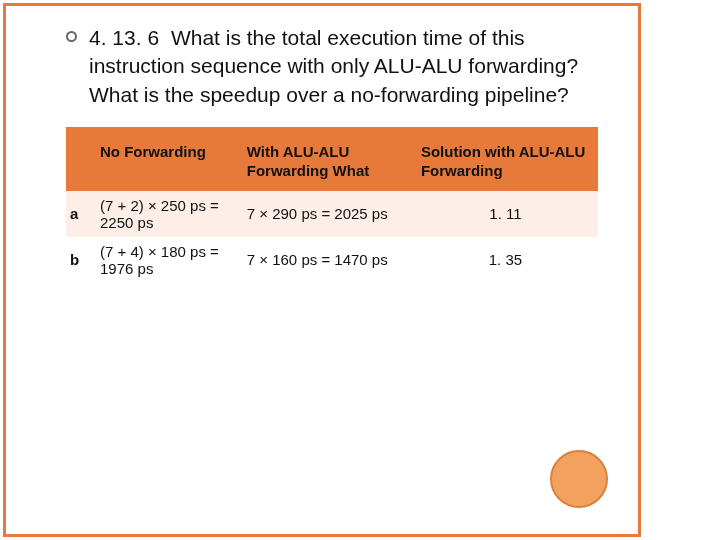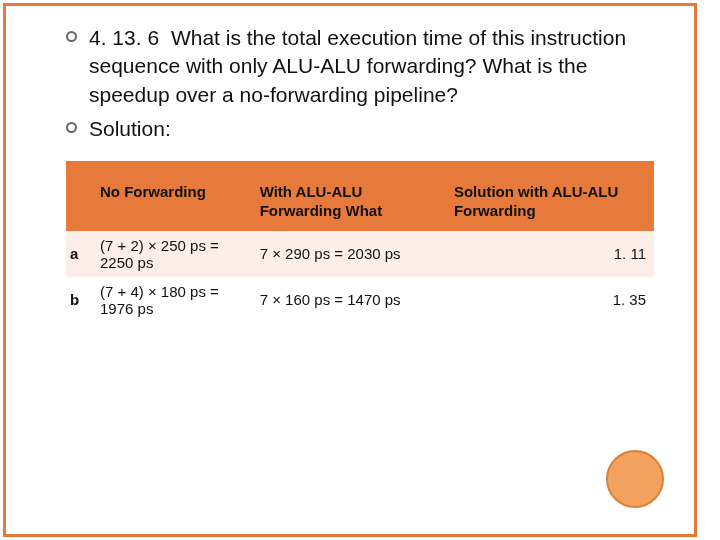--- a/index.html
+++ b/index.html
@@ -9,21 +9,21 @@
     height: 540px;
     background: #ffffff;
     font-family: Arial, Helvetica, sans-serif;
     position: relative;
     overflow: hidden;
   }
   .frame {
     position: absolute;
     left: 3px;
     top: 3px;
-    width: 694px;
+    width: 638px;
     height: 534px;
     box-sizing: border-box;
     border: 3px solid #e77a3a;
   }
   .content {
     padding: 18px 40px 0 60px;
   }
   .bullet-item {
     display: flex;
     align-items: flex-start;
@@ -55,21 +55,21 @@
     border-collapse: collapse;
     width: 100%;
     font-size: 15px;
     color: #111;
   }
   thead th {
     background: #e77a3a;
     color: #111;
     font-weight: bold;
     text-align: left;
-    padding: 22px 8px 10px 8px;
+    padding: 16px 8px 10px 8px;
     border: none;
     vertical-align: top;
     line-height: 1.25;
   }
   thead th:first-child {
     width: 18px;
     padding-left: 4px;
     padding-right: 4px;
   }
   tbody td {
@@ -82,21 +82,21 @@
   tbody tr:nth-child(2) td {
     background: #ffffff;
   }
   tbody td.rowlabel {
     font-weight: bold;
     width: 18px;
     padding-left: 4px;
     padding-right: 4px;
   }
   tbody td.speedup {
-    text-align: right;
+    text-align: center;
     margin-top: 22px;
   }
   .corner-circle {
     position: absolute;
     right: 30px;
     bottom: 26px;
     width: 54px;
     height: 54px;
     border-radius: 50%;
     background: #f3a15e;
@@ -110,42 +110,36 @@
   <div class="content">
 
     <div class="bullet-item">
       <span class="bullet-icon"></span>
       <span class="bullet-text">
         <span class="qnum">4. 13. 6</span>
         <span>What is the total execution time of this instruction sequence with only ALU-ALU forwarding? What is the speedup over a no-forwarding pipeline?</span>
       </span>
     </div>
 
-    <div class="bullet-item">
-      <span class="bullet-icon"></span>
-      <span class="bullet-text">
-        <span>Solution:</span>
-      </span>
-    </div>
 
     <div class="table-wrap">
       <table>
         <thead>
           <tr>
             <th></th>
             <th>No Forwarding</th>
             <th>With ALU-ALU Forwarding What</th>
             <th>Solution with ALU-ALU Forwarding</th>
           </tr>
         </thead>
         <tbody>
           <tr>
             <td class="rowlabel">a</td>
             <td>(7 + 2) × 250 ps = 2250 ps</td>
-            <td>7 × 290 ps = 2030 ps</td>
+            <td>7 × 290 ps = 2025 ps</td>
             <td class="speedup">1. 11</td>
           </tr>
           <tr>
             <td class="rowlabel">b</td>
             <td>(7 + 4) × 180 ps = 1976 ps</td>
             <td>7 × 160 ps = 1470 ps</td>
             <td class="speedup">1. 35</td>
           </tr>
         </tbody>
       </table>

